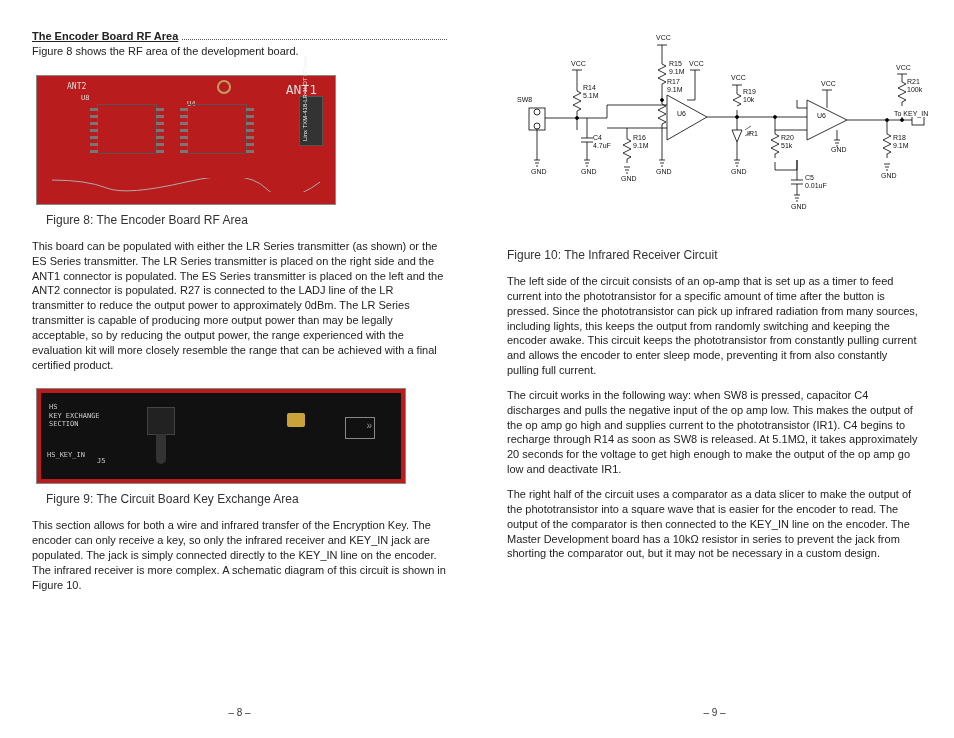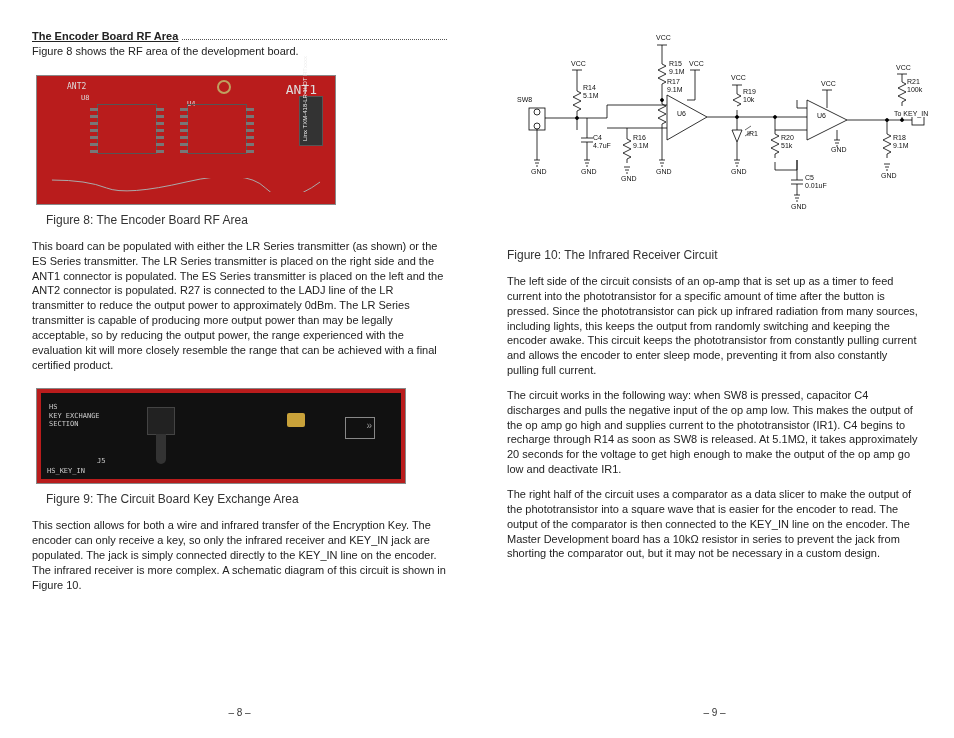--- a/index.html
+++ b/index.html
@@ -75,21 +75,21 @@
   .img-placeholder.rf .btrace{position:absolute; bottom:12px; left:10px; right:10px; height:14px;}
   .img-placeholder.rf .btrace svg{width:100%; height:100%;}
 
   .img-placeholder.key { height:96px; width:370px;}
   .img-placeholder.key .shadow{position:absolute;inset:4px;background:#111;}
   .img-placeholder.key .jack{position:absolute; top:18px; left:110px; width:28px; height:28px; background:#222; border:1px solid #444;}
   .img-placeholder.key .jack::after{content:""; position:absolute; bottom:-30px; left:8px; width:10px; height:30px; background:#333; border-radius:0 0 5px 5px;}
   .img-placeholder.key .btn{position:absolute; top:24px; right:100px; width:18px; height:14px; background:#c9a23a; border-radius:2px;}
   .img-placeholder.key .j5{position:absolute; bottom:18px; left:60px; color:#ccc; font-size:7px; font-family:monospace;}
   .img-placeholder.key .hs{position:absolute; top:14px; left:12px; color:#ccc; font-size:7px; font-family:monospace; line-height:1.2;}
-  .img-placeholder.key .hk{position:absolute; bottom:8px; left:10px; color:#ccc; font-size:7px; font-family:monospace;}
+  .img-placeholder.key .hk{position:absolute; bottom:24px; left:10px; color:#ccc; font-size:7px; font-family:monospace;}
   .img-placeholder.key .ir{position:absolute; top:28px; right:30px; width:30px; height:22px; border:1px solid #888;}
   .img-placeholder.key .ir::after{content:"»"; color:#999; position:absolute; right:2px; top:2px; font-size:10px;}
 
   .caption { font-size: 12px; color: #333; margin: 4px 0 12px 14px; }
   .pagenum { text-align: center; font-size: 10px; color: #333; margin-top: auto; }
 
   
   .schematic {
     width: 420px; height: 210px; position: relative; margin-bottom:4px;
     font-family: Arial, sans-serif; font-size:7px; color:#111;

